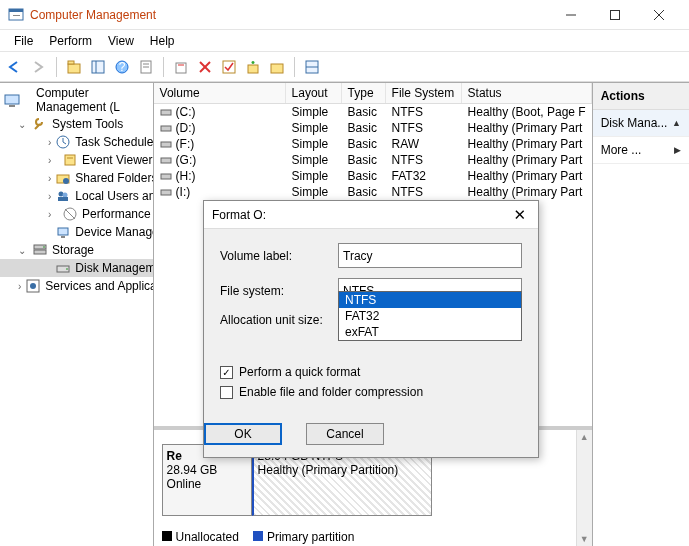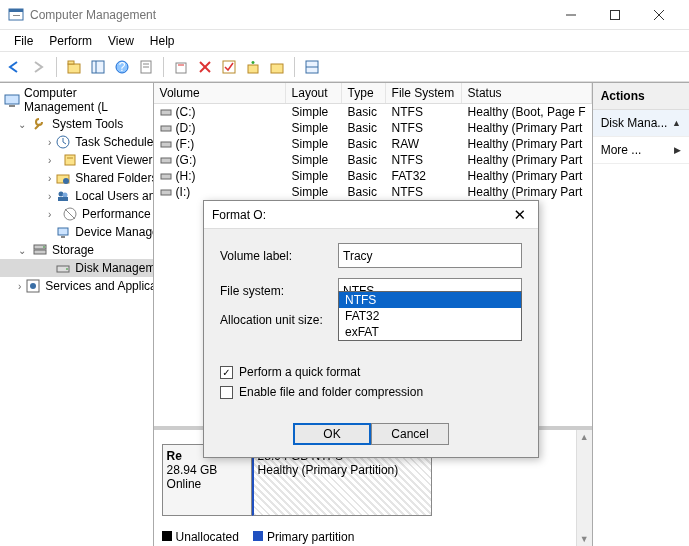--- a/index.html
+++ b/index.html
@@ -1,32 +1,32 @@
 <!DOCTYPE html>
 <html><head>
 <meta charset="utf-8">
 <style>
 * { box-sizing: border-box; margin: 0; padding: 0; font-family: "Segoe UI", Tahoma, sans-serif; font-size: 12px; }
 body { background: #fff; width: 689px; height: 546px; position: relative; overflow: hidden; }
 
 .titlebar { height: 30px; display: flex; align-items: center; padding: 0 8px; border-bottom: 1px solid #e5e5e5; }
 .titlebar .icon { width: 16px; height: 16px; margin-right: 6px; }
-.titlebar .title { flex: 1; color: #737373; }
+.titlebar .title { flex: 1; color: #c2410c; }
 .titlebar .winbtn { width: 44px; height: 30px; display: flex; align-items: center; justify-content: center; color: #555; }
 
 .menubar { height: 22px; display: flex; align-items: center; padding: 0 6px; border-bottom: 1px solid #e5e5e5; }
 .menubar span { padding: 2px 8px; cursor: default; }
 
 .toolbar { height: 30px; display: flex; align-items: center; padding: 0 4px; border-bottom: 1px solid #ddd; gap: 2px; }
 .toolbar .sep { width: 1px; height: 20px; background: #ccc; margin: 0 4px; }
 .tbtn { width: 22px; height: 22px; display: flex; align-items: center; justify-content: center; border: 1px solid transparent; }
 
 .main { display: flex; height: calc(100% - 82px); border-top: 1px solid #aaa; }
 .treepane { width: 172px; border-right: 1px solid #aaa; overflow: hidden; padding: 2px 0; }
-.tree-root { padding: 1px 4px; display: flex; align-items: center; gap: 4px; }
+.tree-root { padding: 1px 4px; display: flex; align-items: center; gap: 16px; }
 .tree-item { padding: 1px 0 1px 18px; display: flex; align-items: center; gap: 4px; white-space: nowrap; }
 .tree-child { padding-left: 48px; display: flex; align-items: center; gap: 4px; white-space: nowrap; padding-top: 1px; padding-bottom: 1px; }
 .twist { width: 10px; display: inline-block; color: #666; font-size: 10px; }
 .ticon { width: 16px; height: 16px; display: inline-flex; align-items: center; justify-content: center; flex-shrink: 0; }
 .selected { background: #d9d9d9; }
 
 .middle { flex: 1; display: flex; flex-direction: column; border-right: 1px solid #aaa; }
 .vol-grid { flex: 1; overflow: hidden; }
 .vol-head { display: flex; background: #14b8a6; border-bottom: 1px solid #ddd; }
 .vol-head div { padding: 3px 6px; border-right: 1px solid #e5e5e5; font-weight: 400; background: #f9f9f9; }
@@ -59,21 +59,21 @@
 .dlg-row { display: flex; align-items: center; margin-bottom: 10px; }
 .dlg-row label { width: 118px; }
 .dlg-row input[type=text], .dlg-row .combo { flex: 1; border: 1px solid #888; background: #fff; padding: 2px 4px; height: 25px; }
 .combo { position: relative; display: flex; align-items: center; }
 .combo .caret { position: absolute; right: 4px; font-size: 9px; color: #555; }
 .dropdown { position: absolute; left: 134px; top: 90px; width: 184px; background: #fff; border: 1px solid #666; z-index: 5; }
 .dropdown div { padding: 1px 6px; }
 .dropdown .sel { background: #0a64c8; color: #fff; }
 .chk { display: flex; align-items: center; gap: 6px; margin-bottom: 6px; }
 .chk .box { width: 13px; height: 13px; border: 1px solid #555; background: #fff; display: inline-flex; align-items: center; justify-content: center; font-size: 10px; }
-.dlg-btns { display: flex; justify-content: center; gap: 0; padding: 8px 0 12px; }
+.dlg-btns { display: flex; gap: 24px; padding: 8px 0 12px; }
 .dlg-btns button { width: 78px; height: 22px; background: #e9e9e9; border: 1px solid #888; }
 .dlg-btns button.focus { border: 2px solid #0a64c8; }
 
 svg { display: block; }
 </style>
 </head>
 <body>
 
 <div class="titlebar">
   <span class="icon">

